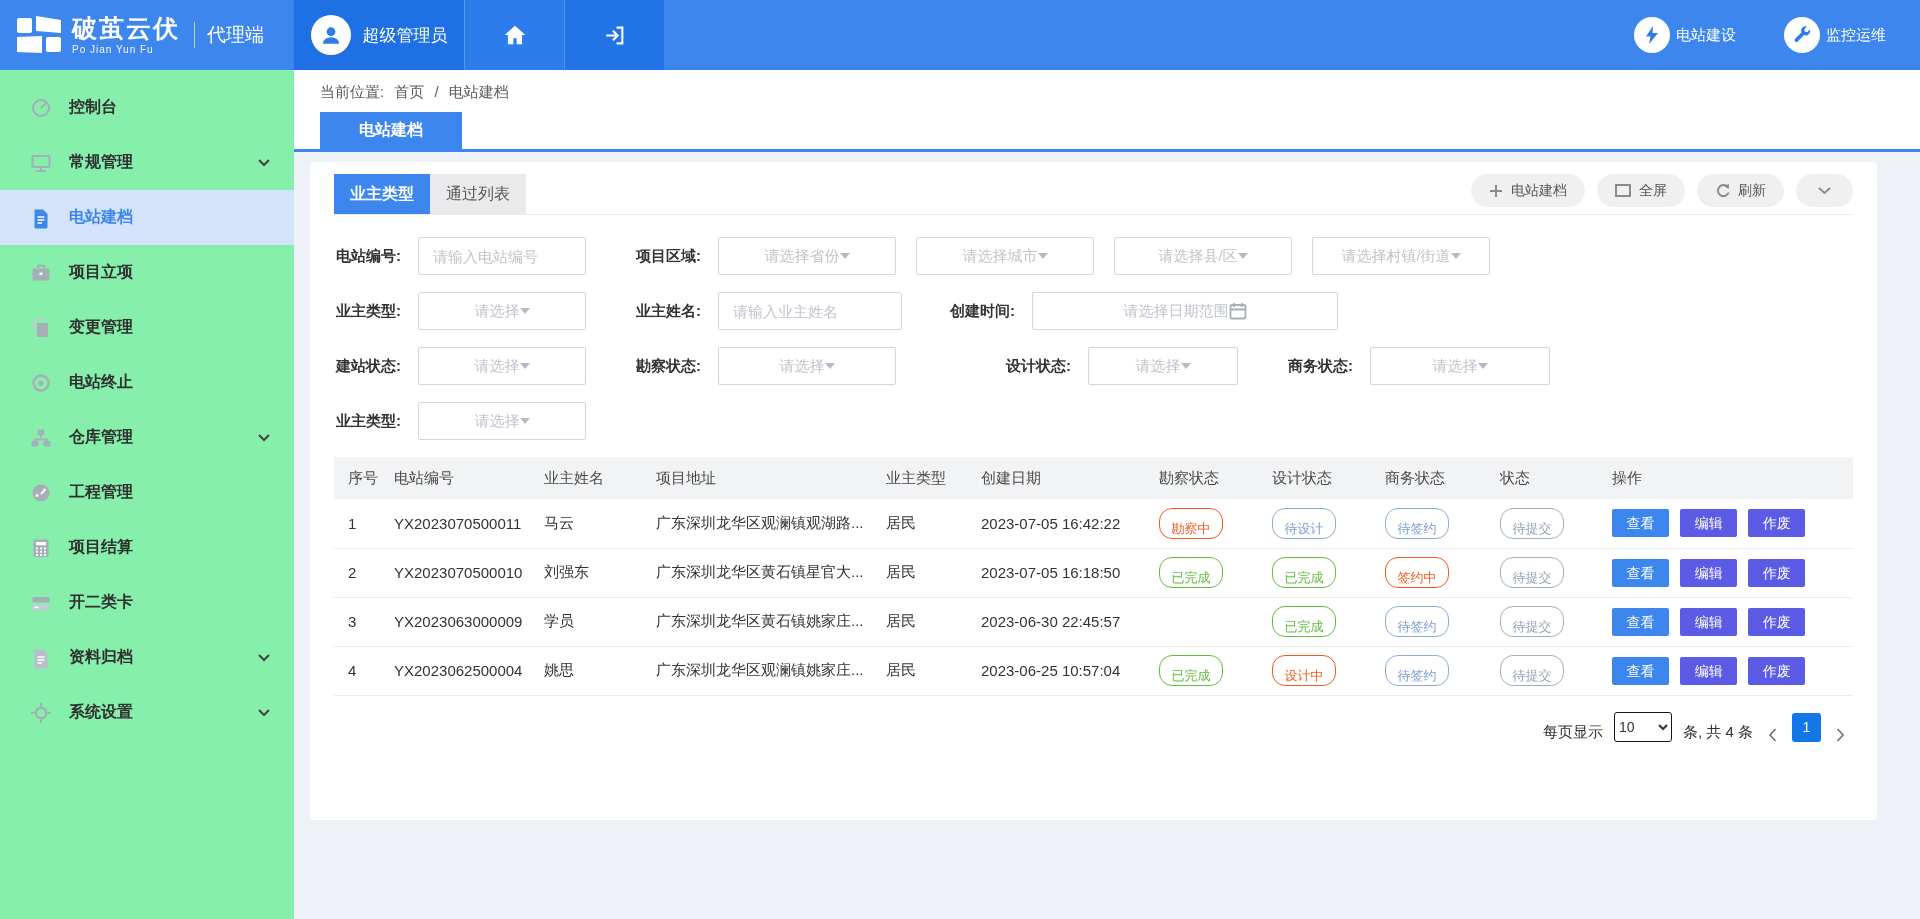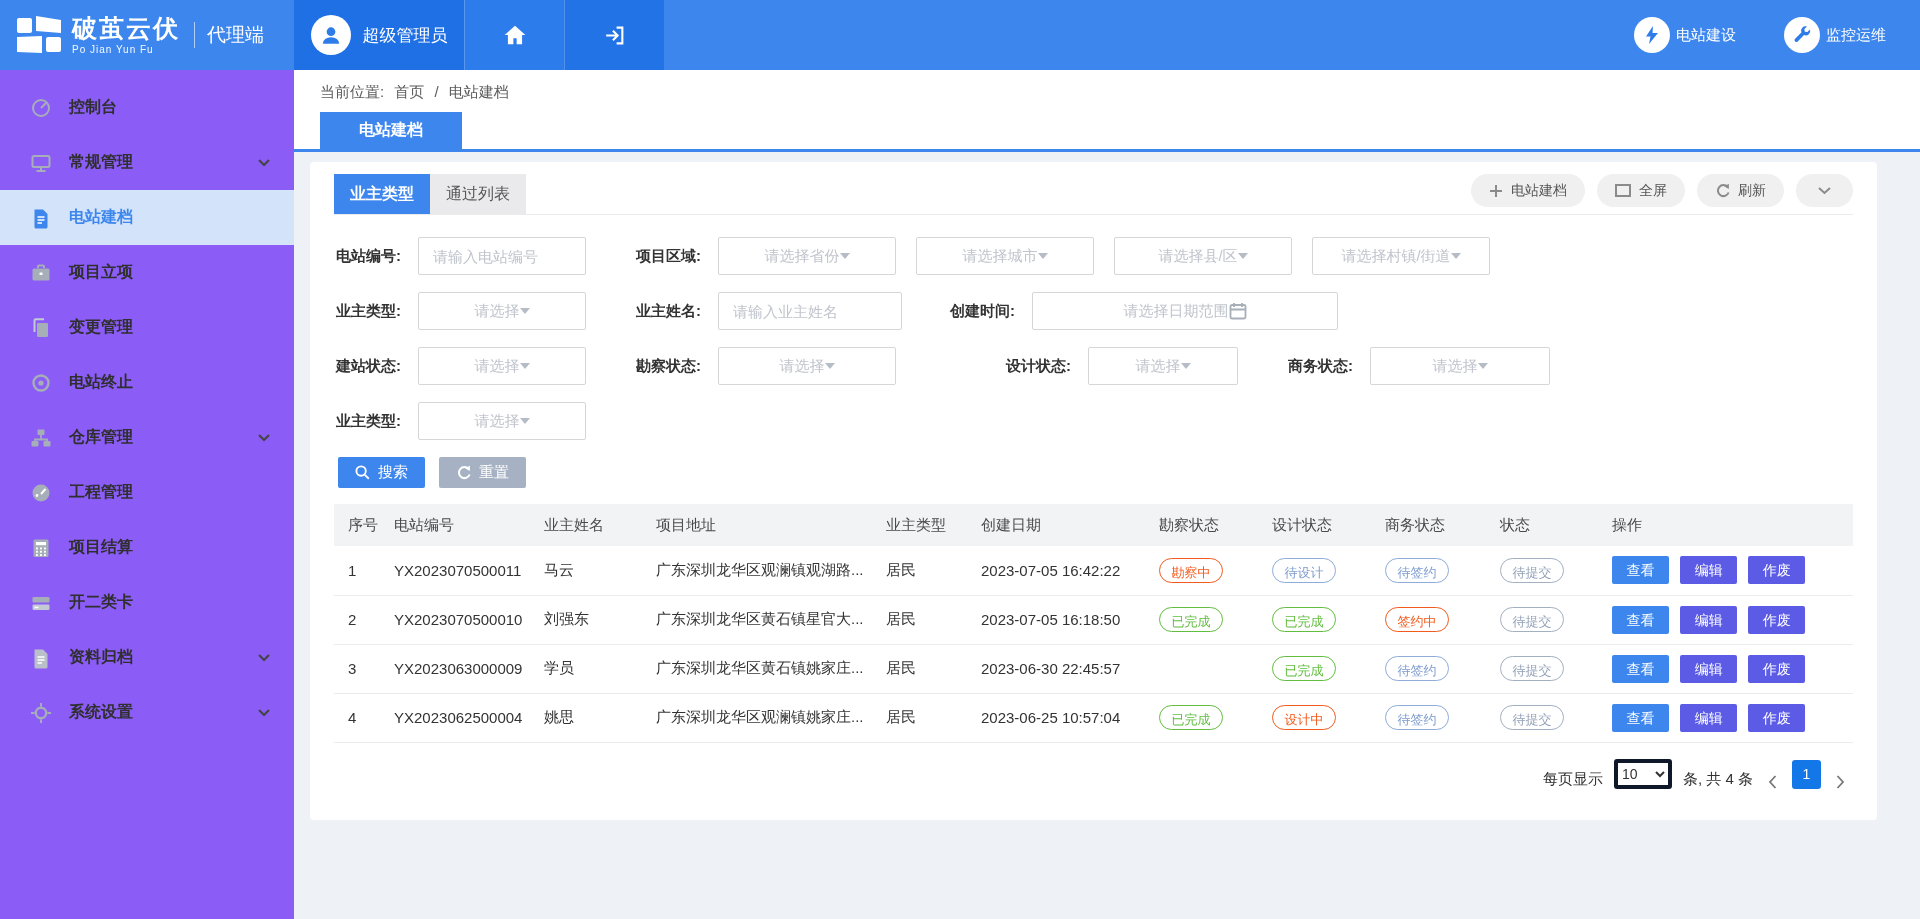--- a/index.html
+++ b/index.html
@@ -28,21 +28,21 @@
   .avatar { width:40px; height:40px; border-radius:50%; background:#fff; display:flex; align-items:center; justify-content:center; }
   .hdr-user-name { color:#fff; font-size:17px; }
   .hdr-spacer { flex:1; }
   .hdr-nav { display:flex; align-items:center; gap:48px; margin-right:34px; }
   .short { display:flex; align-items:center; gap:6px; cursor:pointer; }
   .short-circle { width:36px; height:36px; border-radius:50%; background:#fff; display:flex; align-items:center; justify-content:center; }
   .short-label { color:#fff; font-size:15px; }
 
   
   .main { flex:1; display:flex; min-height:0; }
-  .sidebar { width:294px; flex:none; background:#8b5cf6; padding-top:10px; }
+  .sidebar { width:294px; flex:none; background:#86efac; padding-top:10px; }
   .side-item { height:55px; display:flex; align-items:center; padding:0 24px 0 30px; cursor:pointer; }
   .sicon { width:22px; height:22px; flex:none; display:flex; align-items:center; justify-content:center; }
   .slabel { margin-left:17px; font-size:16px; font-weight:700; color:#2f2f2f; }
   .schev { margin-left:auto; display:flex; }
   .side-item.active { background:#d3e4fa; }
   .side-item.active .slabel { color:#3c86ee; }
 
   
   .content { flex:1; display:flex; flex-direction:column; min-width:0; background:#eef1f6; }
   .topbar { background:#fff; border-bottom:3px solid #3c86ee; padding:13px 0 0 26px; flex:none; }
@@ -86,35 +86,35 @@
          border:none; border-radius:2px; cursor:pointer; }
   .btn-search { background:#3c86ee; }
   .btn-reset { background:#a6b2c3; }
 
   
   table { width:100%; border-collapse:collapse; margin-top:16px; }
   thead tr { background:#f2f3f5; }
   th { font-weight:400; color:#4a4a4a; font-size:15px; text-align:left; height:42px; padding:0 8px; white-space:nowrap; }
   th:first-child, td:first-child { padding-left:14px; }
   td { height:49px; padding:0 8px; font-size:15px; color:#333; border-bottom:1px solid #ececec; white-space:nowrap; }
-  .badge { display:inline-block; min-width:64px; padding:2px 11px; height:25px; line-height:23px; border:1px solid;
+  .badge { display:inline-block; min-width:64px; padding:8px 11px; height:31px; line-height:23px; border:1px solid;
            border-radius:13px; font-size:13px; text-align:center; }
   .badge-orange { color:#f25b1d; border-color:#f25b1d; }
   .badge-green  { color:#62bd3f; border-color:#62bd3f; }
   .badge-blue   { color:#7d9ccf; border-color:#8fabd8; }
   .badge-gray   { color:#92a1b7; border-color:#a2b0c2; }
   .act { display:inline-block; width:57px; height:28px; line-height:28px; text-align:center; color:#fff; font-size:14px;
          border:none; border-radius:2px; margin-right:7px; cursor:pointer; padding:0; }
   .act-view { background:#3c86ee; }
   .act-edit, .act-void { background:#5b5be6; }
 
   
   .pager { display:flex; align-items:flex-end; justify-content:flex-end; gap:11px; margin-top:16px; padding:0 4px 20px 0;
            font-size:15px; color:#333; }
-  .pp { height:30px; width:58px; border:4px solid #0f172a; border-radius:3px; font-size:14px; color:#333; background:#fff; }
+  .pp { height:30px; width:58px; border:1px solid #0f172a; border-radius:3px; font-size:14px; color:#333; background:#fff; }
   .pg-arrow { display:flex; align-items:center; padding:0 4px; cursor:pointer; }
   .page-cur { width:29px; height:29px; background:#1477e8; color:#fff; display:flex; align-items:center; justify-content:center;
               border-radius:3px; font-size:14px; cursor:pointer; }
 </style>
 </head>
 <body>
 
 <div class="app">
 
   <div class="hdr">
@@ -485,36 +485,20 @@
             <div class="f-row">
               <span class="flb">业主类型:</span>
               <div class="ctl w168">
                 <span>请选择</span>
                 <svg width="10" height="6" viewBox="0 0 10 6">
                     <polygon points="0,0 10,0 5,6" fill="#b6bcc6"></polygon>
                   </svg>
               </div>
             </div>
 
-            <div class="btns">
-              <button class="btn btn-search">
-                <svg width="15" height="15" viewBox="0 0 16 16">
-                  <circle cx="6.5" cy="6.5" r="5" fill="none" stroke="#fff" stroke-width="2"></circle>
-                  <path d="M10.5 10.5 L14.7 14.7" stroke="#fff" stroke-width="2"></path>
-                </svg>
-                <span>搜索</span>
-              </button>
-              <button class="btn btn-reset">
-                <svg width="15" height="15" viewBox="0 0 15 15">
-                  <path d="M12.6 4 A5.5 5.5 0 1 0 13.6 9.5" fill="none" stroke="#fff" stroke-width="2"></path>
-                  <polygon points="13.9,0.8 13.9,6 9.2,3.2" fill="#fff"></polygon>
-                </svg>
-                <span>重置</span>
-              </button>
-            </div>
           </div>
 
           <table>
             <colgroup>
               <col style="width:46px">
                 <col style="width:150px">
                 <col style="width:112px">
                 <col style="width:230px">
               <col style="width:95px">
                 <col style="width:178px">

